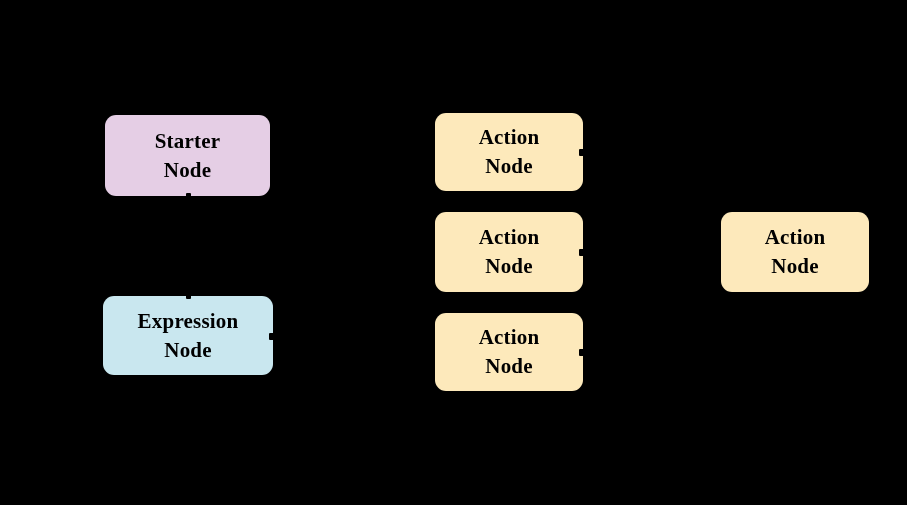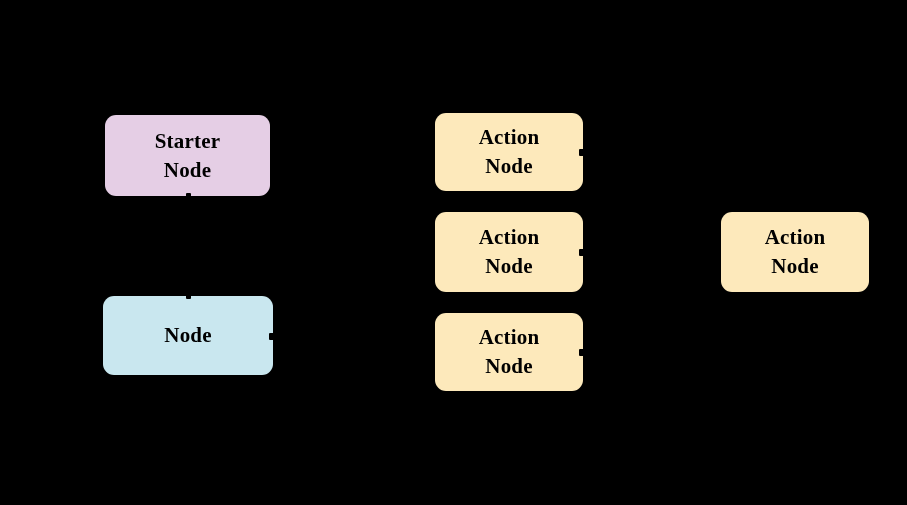--- a/index.html
+++ b/index.html
@@ -75,20 +75,21 @@
     </g>
   </svg>
 
   <div class="node" style="left:105px; top:115px; width:165px; height:81px; background:#e5cee5;text-align:right;">
     <span class="line">Starter</span>
     <span class="line">Node</span>
     <span class="nub bottom"></span>
   </div>
 
   <div class="node" style="left:103px; top:296px; width:170px; height:79px; background:#c9e7ef;">
+    <span class="line">Expression</span>
     <span class="line">Node</span>
     <span class="nub top"></span>
     <span class="nub right"></span>
   </div>
 
   <div class="node" style="left:435px; top:113px; width:148px; height:78px; background:#fde9bb;">
     <span class="line">Action</span>
     <span class="line">Node</span>
     <span class="nub right"></span>
   </div>

